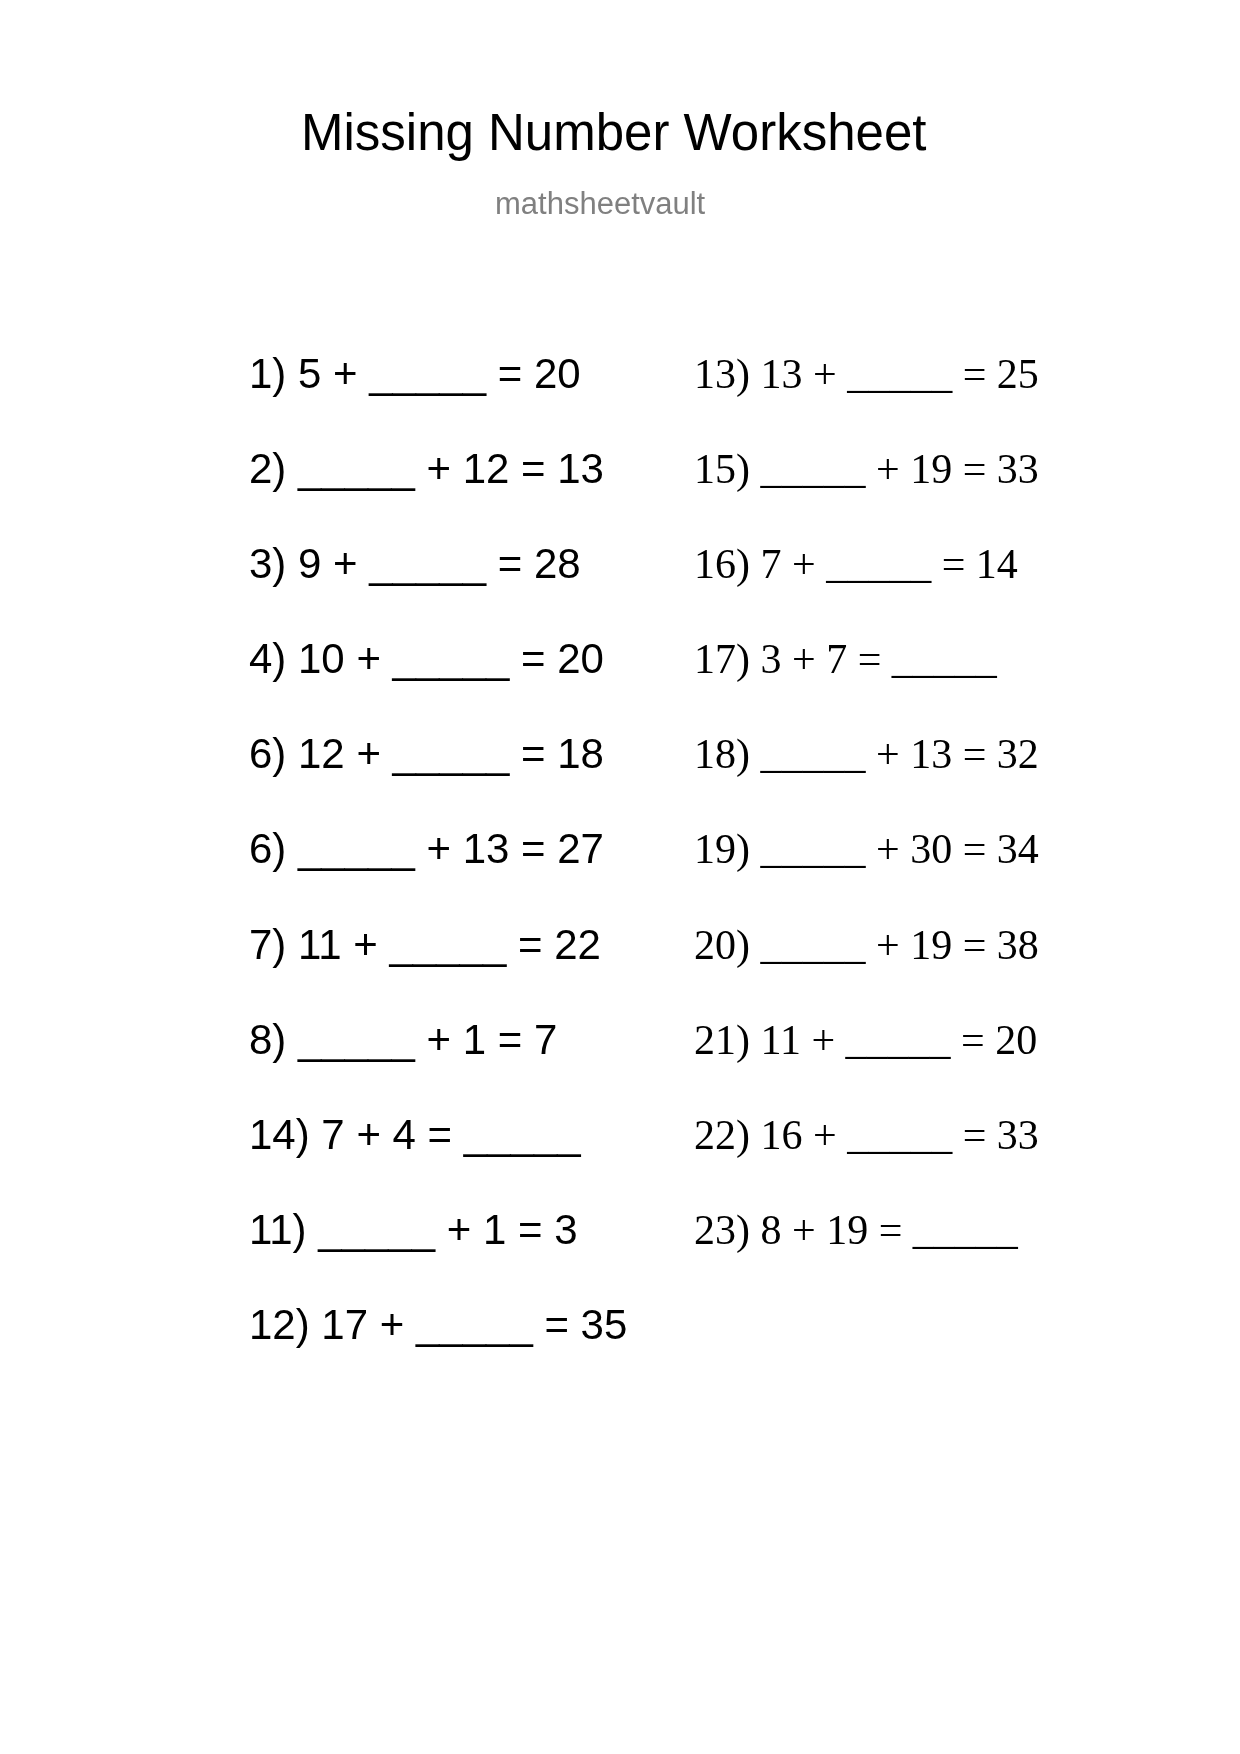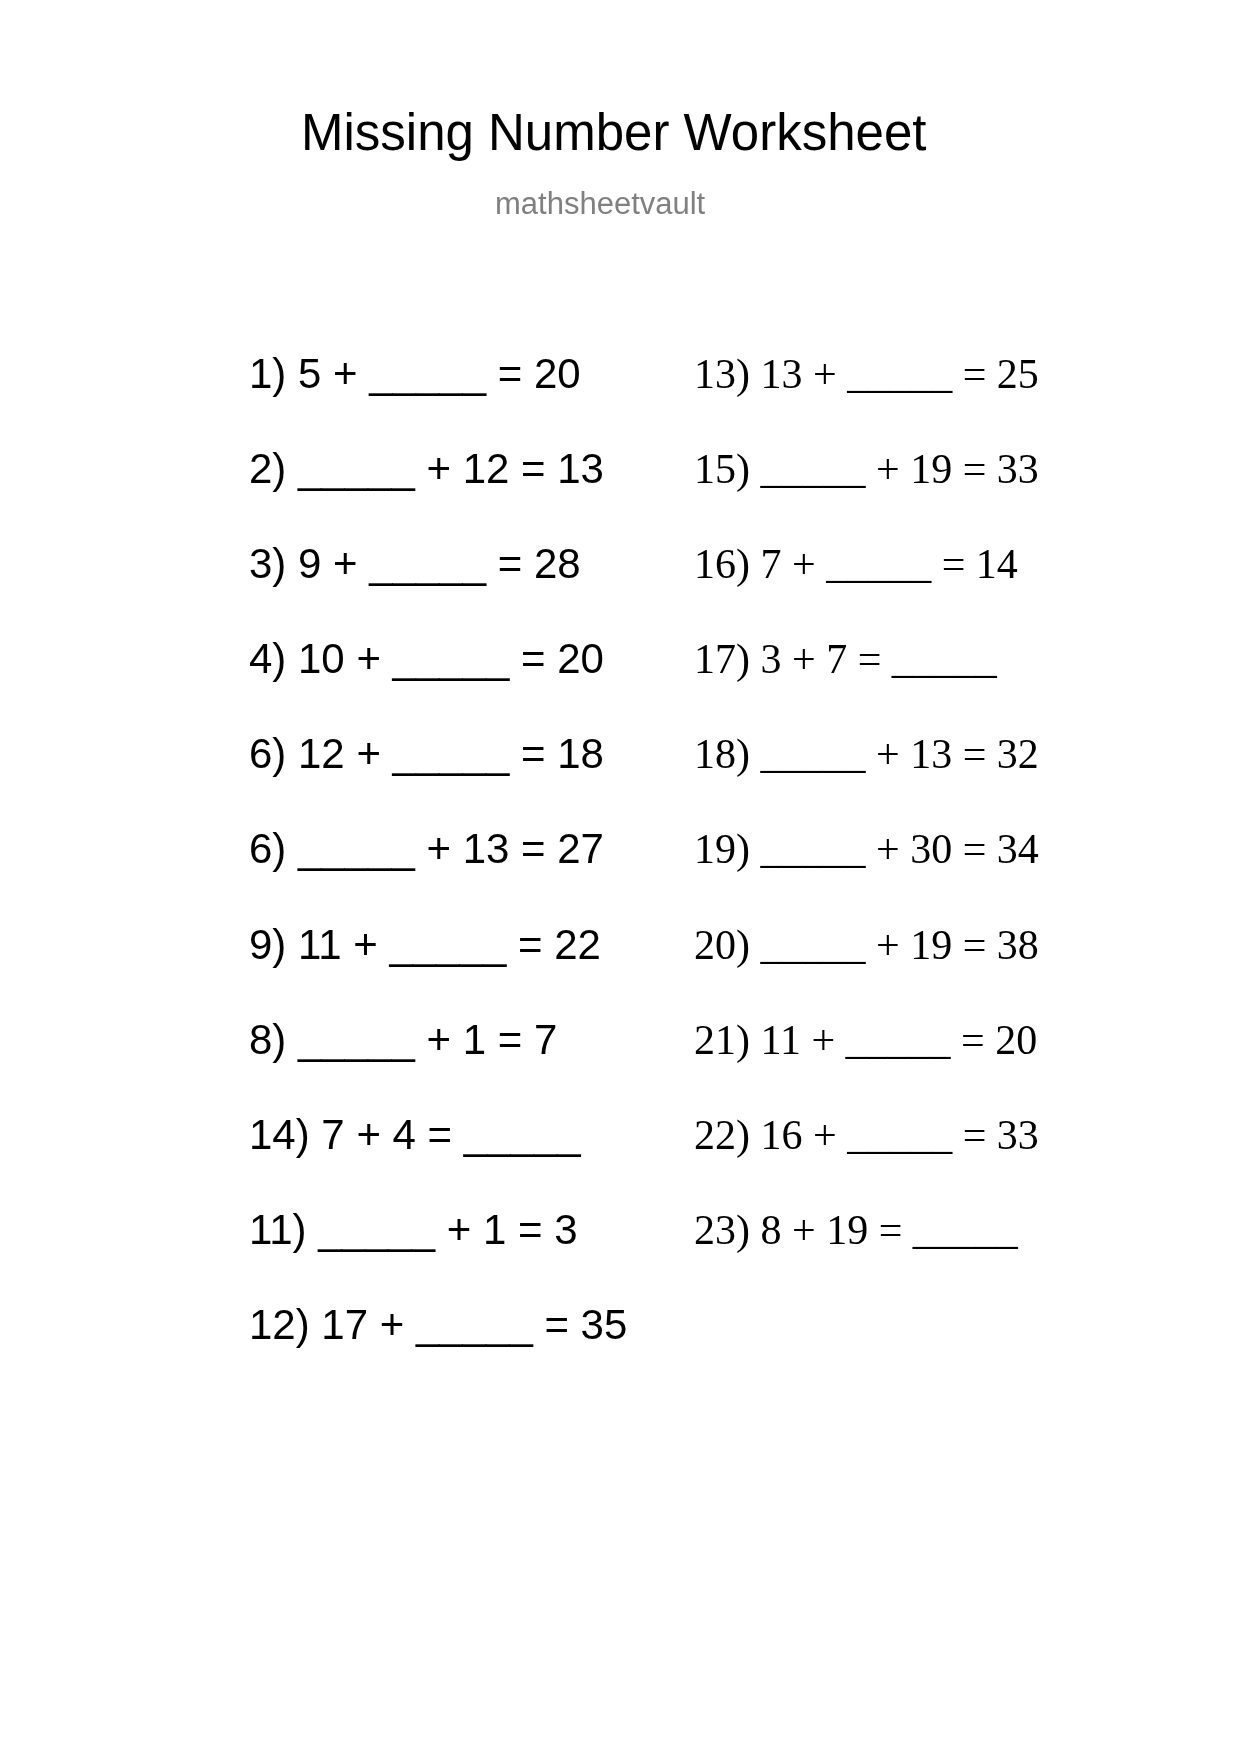--- a/index.html
+++ b/index.html
@@ -56,21 +56,21 @@
   <div class="title">Missing Number Worksheet</div>
   <div class="subtitle">mathsheetvault</div>
 
   <div class="column left">
     <div class="problem">1) 5 + _____ = 20</div>
     <div class="problem">2) _____ + 12 = 13</div>
     <div class="problem">3) 9 + _____ = 28</div>
     <div class="problem">4) 10 + _____ = 20</div>
     <div class="problem">6) 12 + _____ = 18</div>
     <div class="problem">6) _____ + 13 = 27</div>
-    <div class="problem">9) 11 + _____ = 22</div>
+    <div class="problem">7) 11 + _____ = 22</div>
     <div class="problem">8) _____ + 1 = 7</div>
     <div class="problem">14) 7 + 4 = _____</div>
     <div class="problem">11) _____ + 1 = 3</div>
     <div class="problem">12) 17 + _____ = 35</div>
   </div>
 
   <div class="column right">
     <div class="problem">13) 13 + _____ = 25</div>
     <div class="problem">15) _____ + 19 = 33</div>
     <div class="problem">16) 7 + _____ = 14</div>

